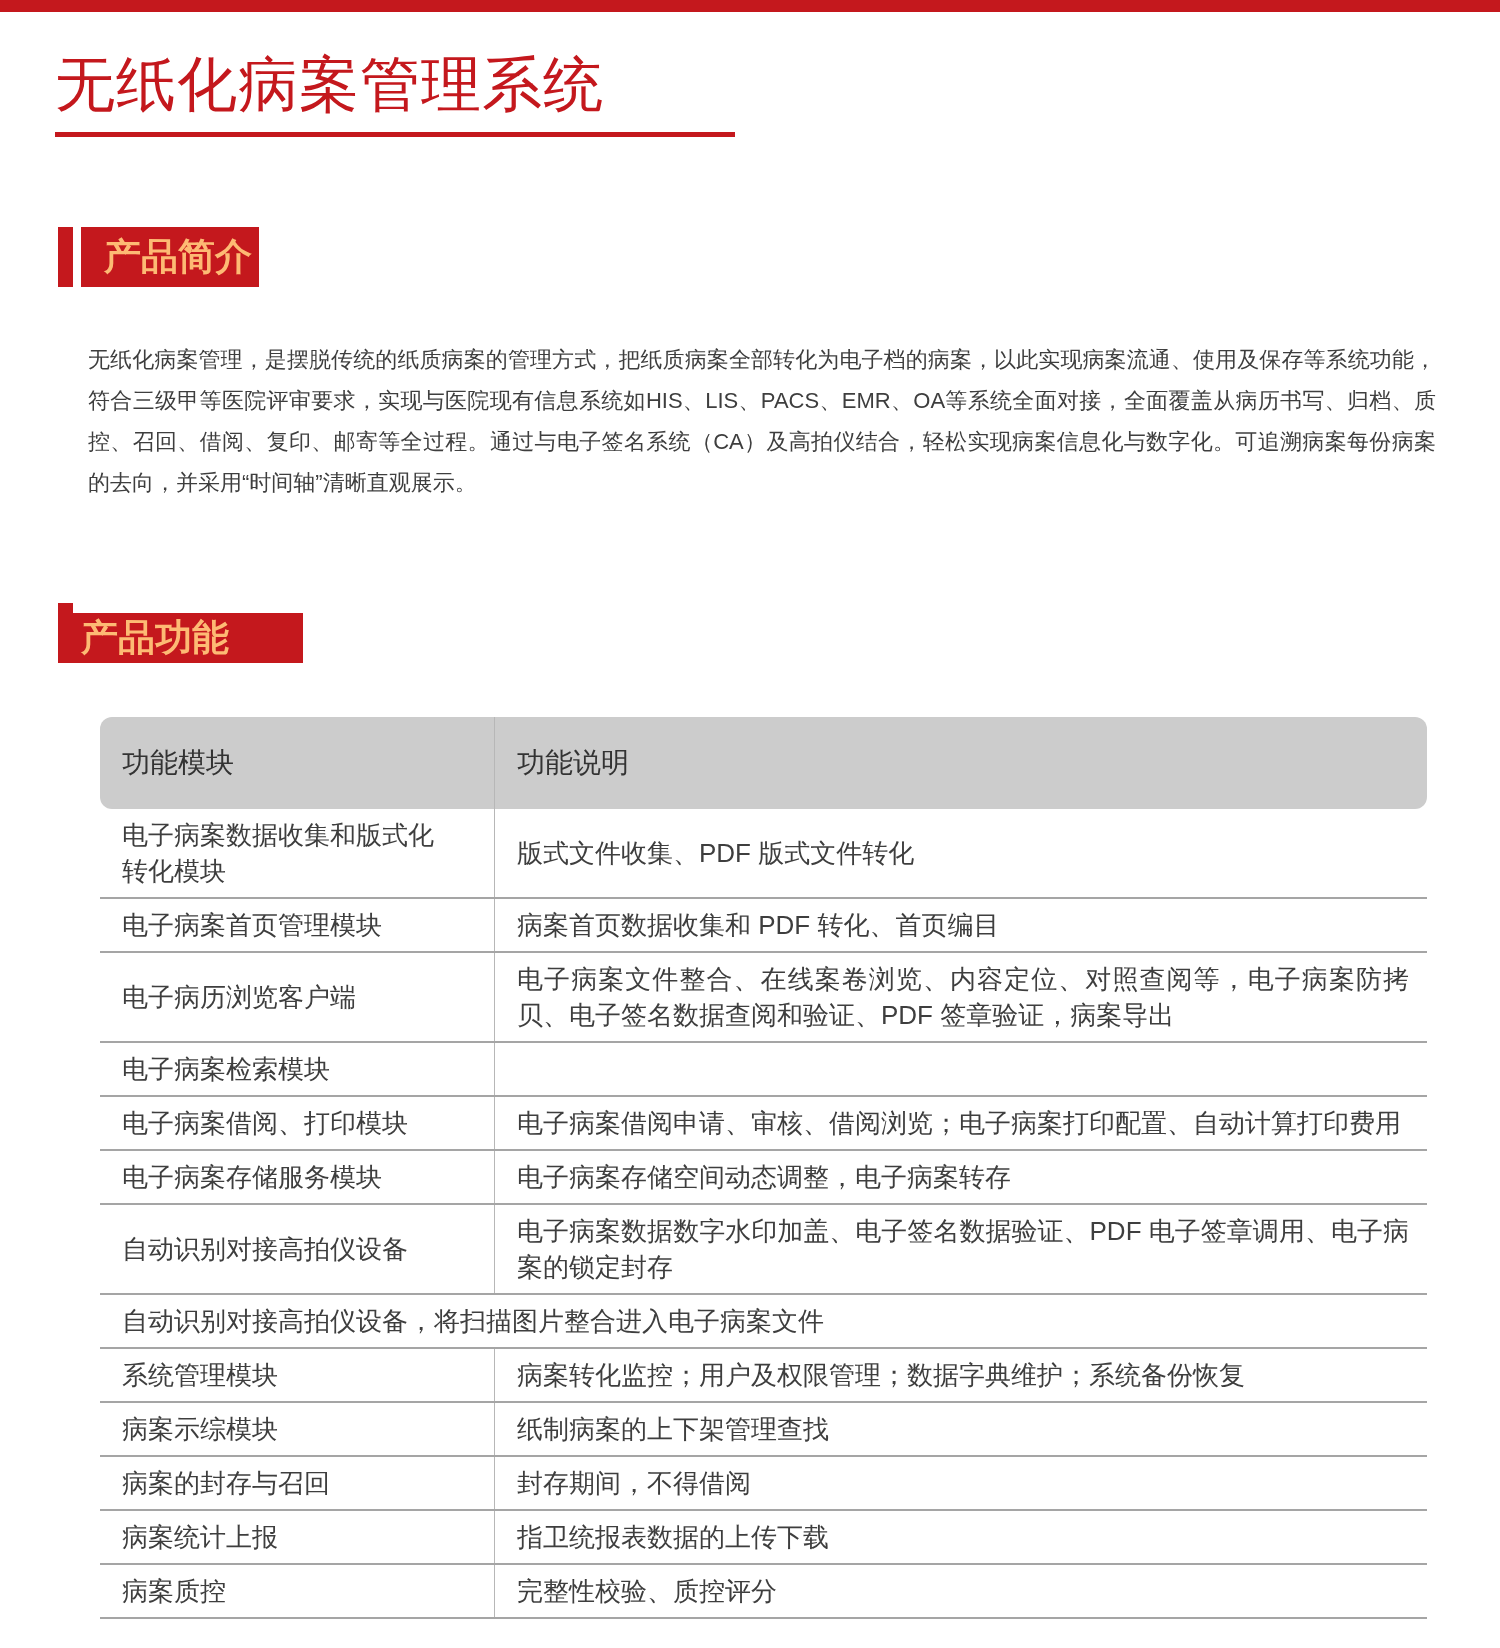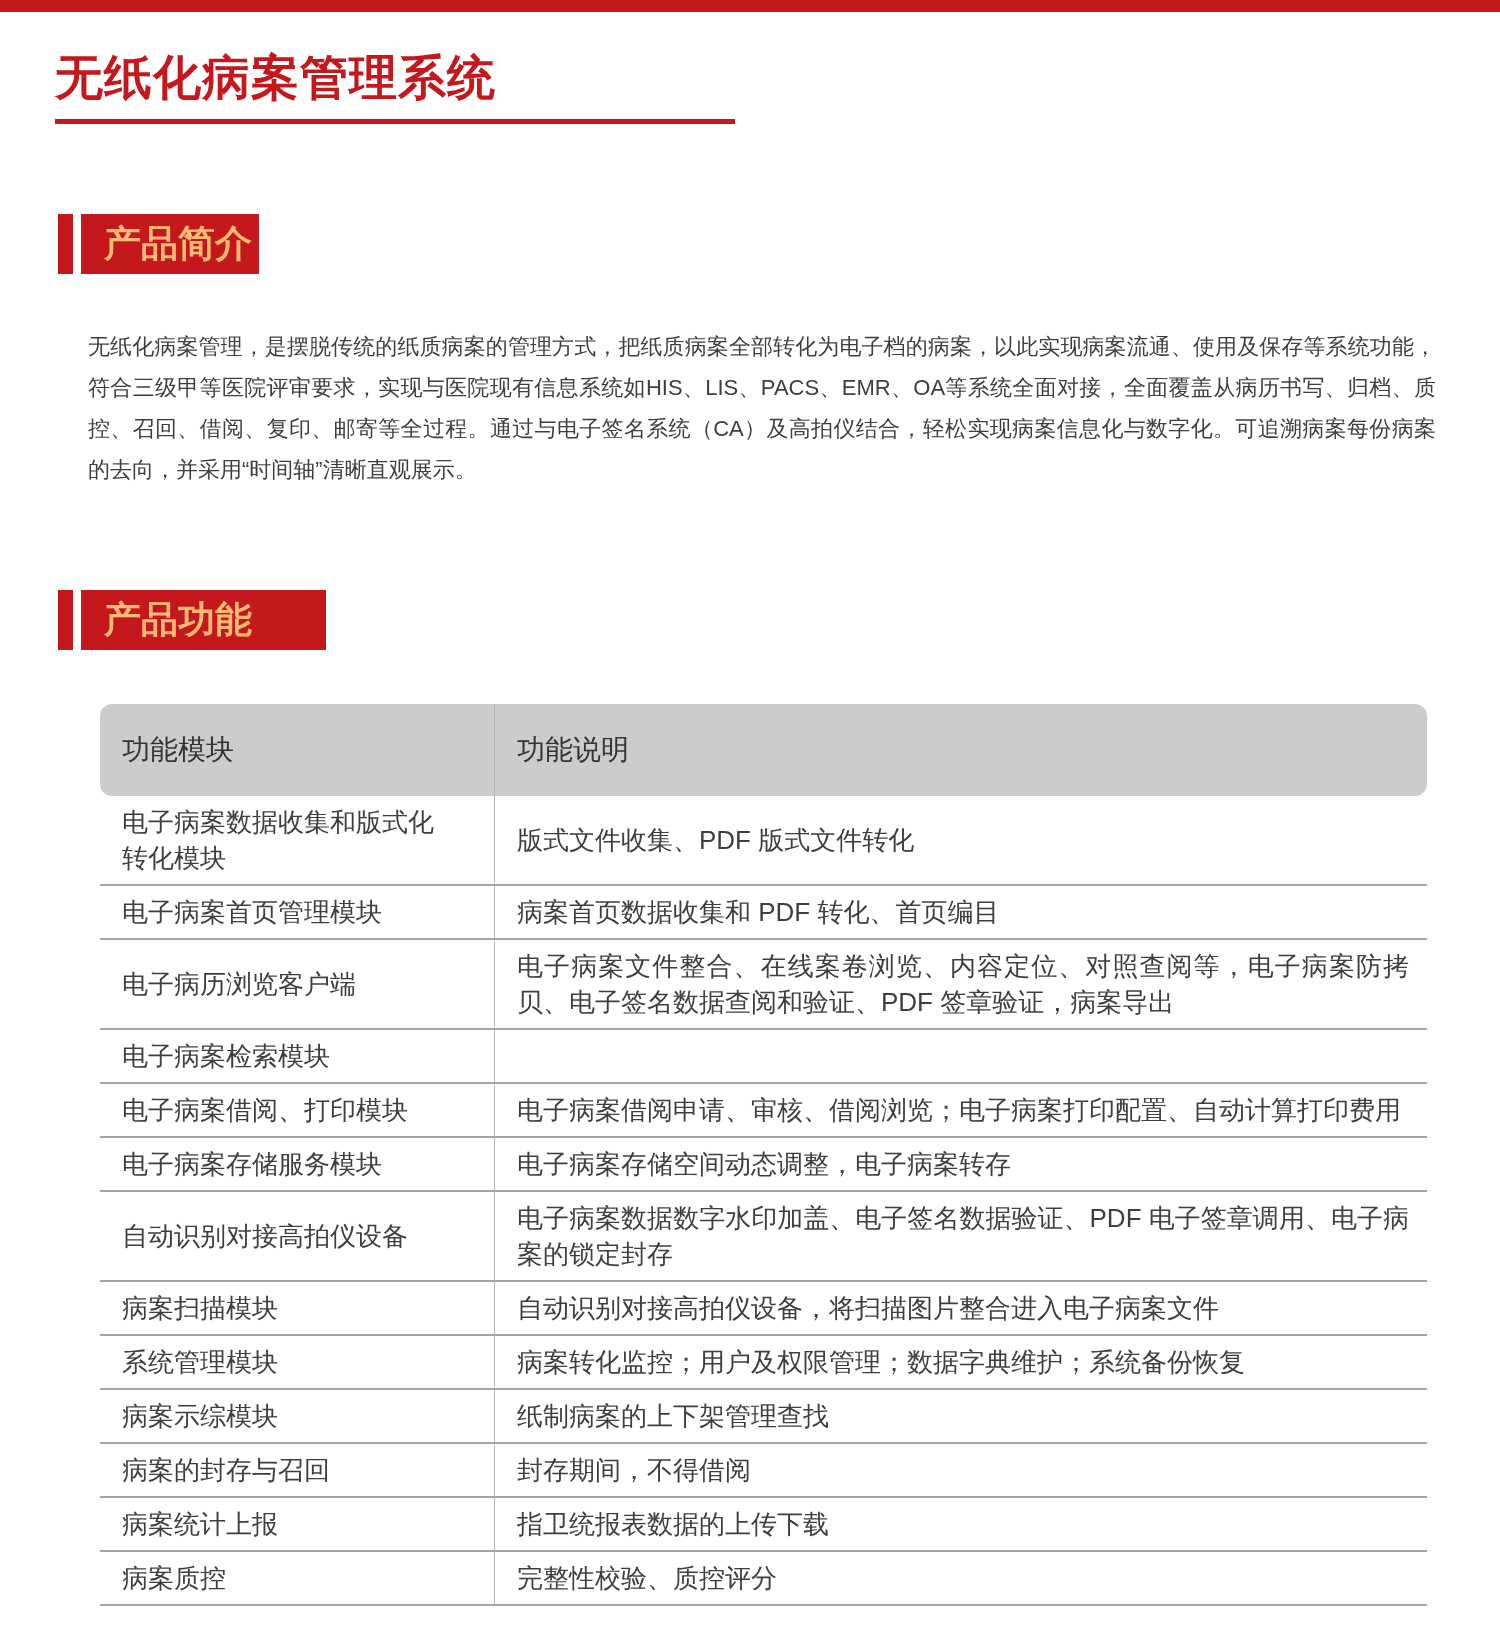--- a/index.html
+++ b/index.html
@@ -14,39 +14,39 @@
   body{
     width:1500px;height:1648px;
     background:#ffffff;
     font-family:"Liberation Sans","DejaVu Sans",sans-serif;
     color:var(--text);
     overflow:hidden;
   }
   .top-bar{width:100%;height:12px;background:var(--red);}
   .page-title{
     margin:40px 0 0 55px;
-    font-size:48px;line-height:1.1;
-    font-weight:700;color:var(--red);
+    font-size:60px;line-height:1.1;
+    font-weight:400;color:var(--red);
     letter-spacing:1px;
   }
   .title-underline{
     margin:14px 0 0 55px;
     width:680px;height:5px;background:var(--red);
   }
   .section-header{display:flex;margin-left:58px;height:60px;}
   .section-header .accent{width:15px;height:60px;background:var(--red);margin-right:8px;}
   .section-header .box{
     background:var(--red);color:#fdba74;
     font-size:37px;font-weight:700;
     display:flex;align-items:center;
     padding-left:23px;height:60px;
   }
   .section-header.intro{margin-top:90px;}
   .section-header.intro .box{width:178px;}
-  .section-header.features{margin-top:100px;}
+  .section-header.features{margin-top:100px;flex-direction:column;}
   .section-header.features .box{width:245px;}
   .intro-paragraph{
     margin:52px 64px 0 88px;
     font-size:22px;line-height:41px;
     text-align:justify;
     color:var(--text);
   }
   .feature-table{
     margin:54px 0 0 100px;
     width:1327px;
@@ -152,23 +152,20 @@
       </div>
       <div class="t-row">
         <div class="c1">
           <span>自动识别对接高拍仪设备</span>
         </div>
         <div class="c2">
           <span>电子病案数据数字水印加盖、电子签名数据验证、PDF 电子签章调用、电子病案的锁定封存</span>
         </div>
       </div>
       <div class="t-row">
-        <div class="c1">
-          <span>病案扫描模块</span>
-        </div>
         <div class="c2">
           <span>自动识别对接高拍仪设备，将扫描图片整合进入电子病案文件</span>
         </div>
       </div>
       <div class="t-row">
         <div class="c1">
           <span>系统管理模块</span>
         </div>
         <div class="c2">
           <span>病案转化监控；用户及权限管理；数据字典维护；系统备份恢复</span>

